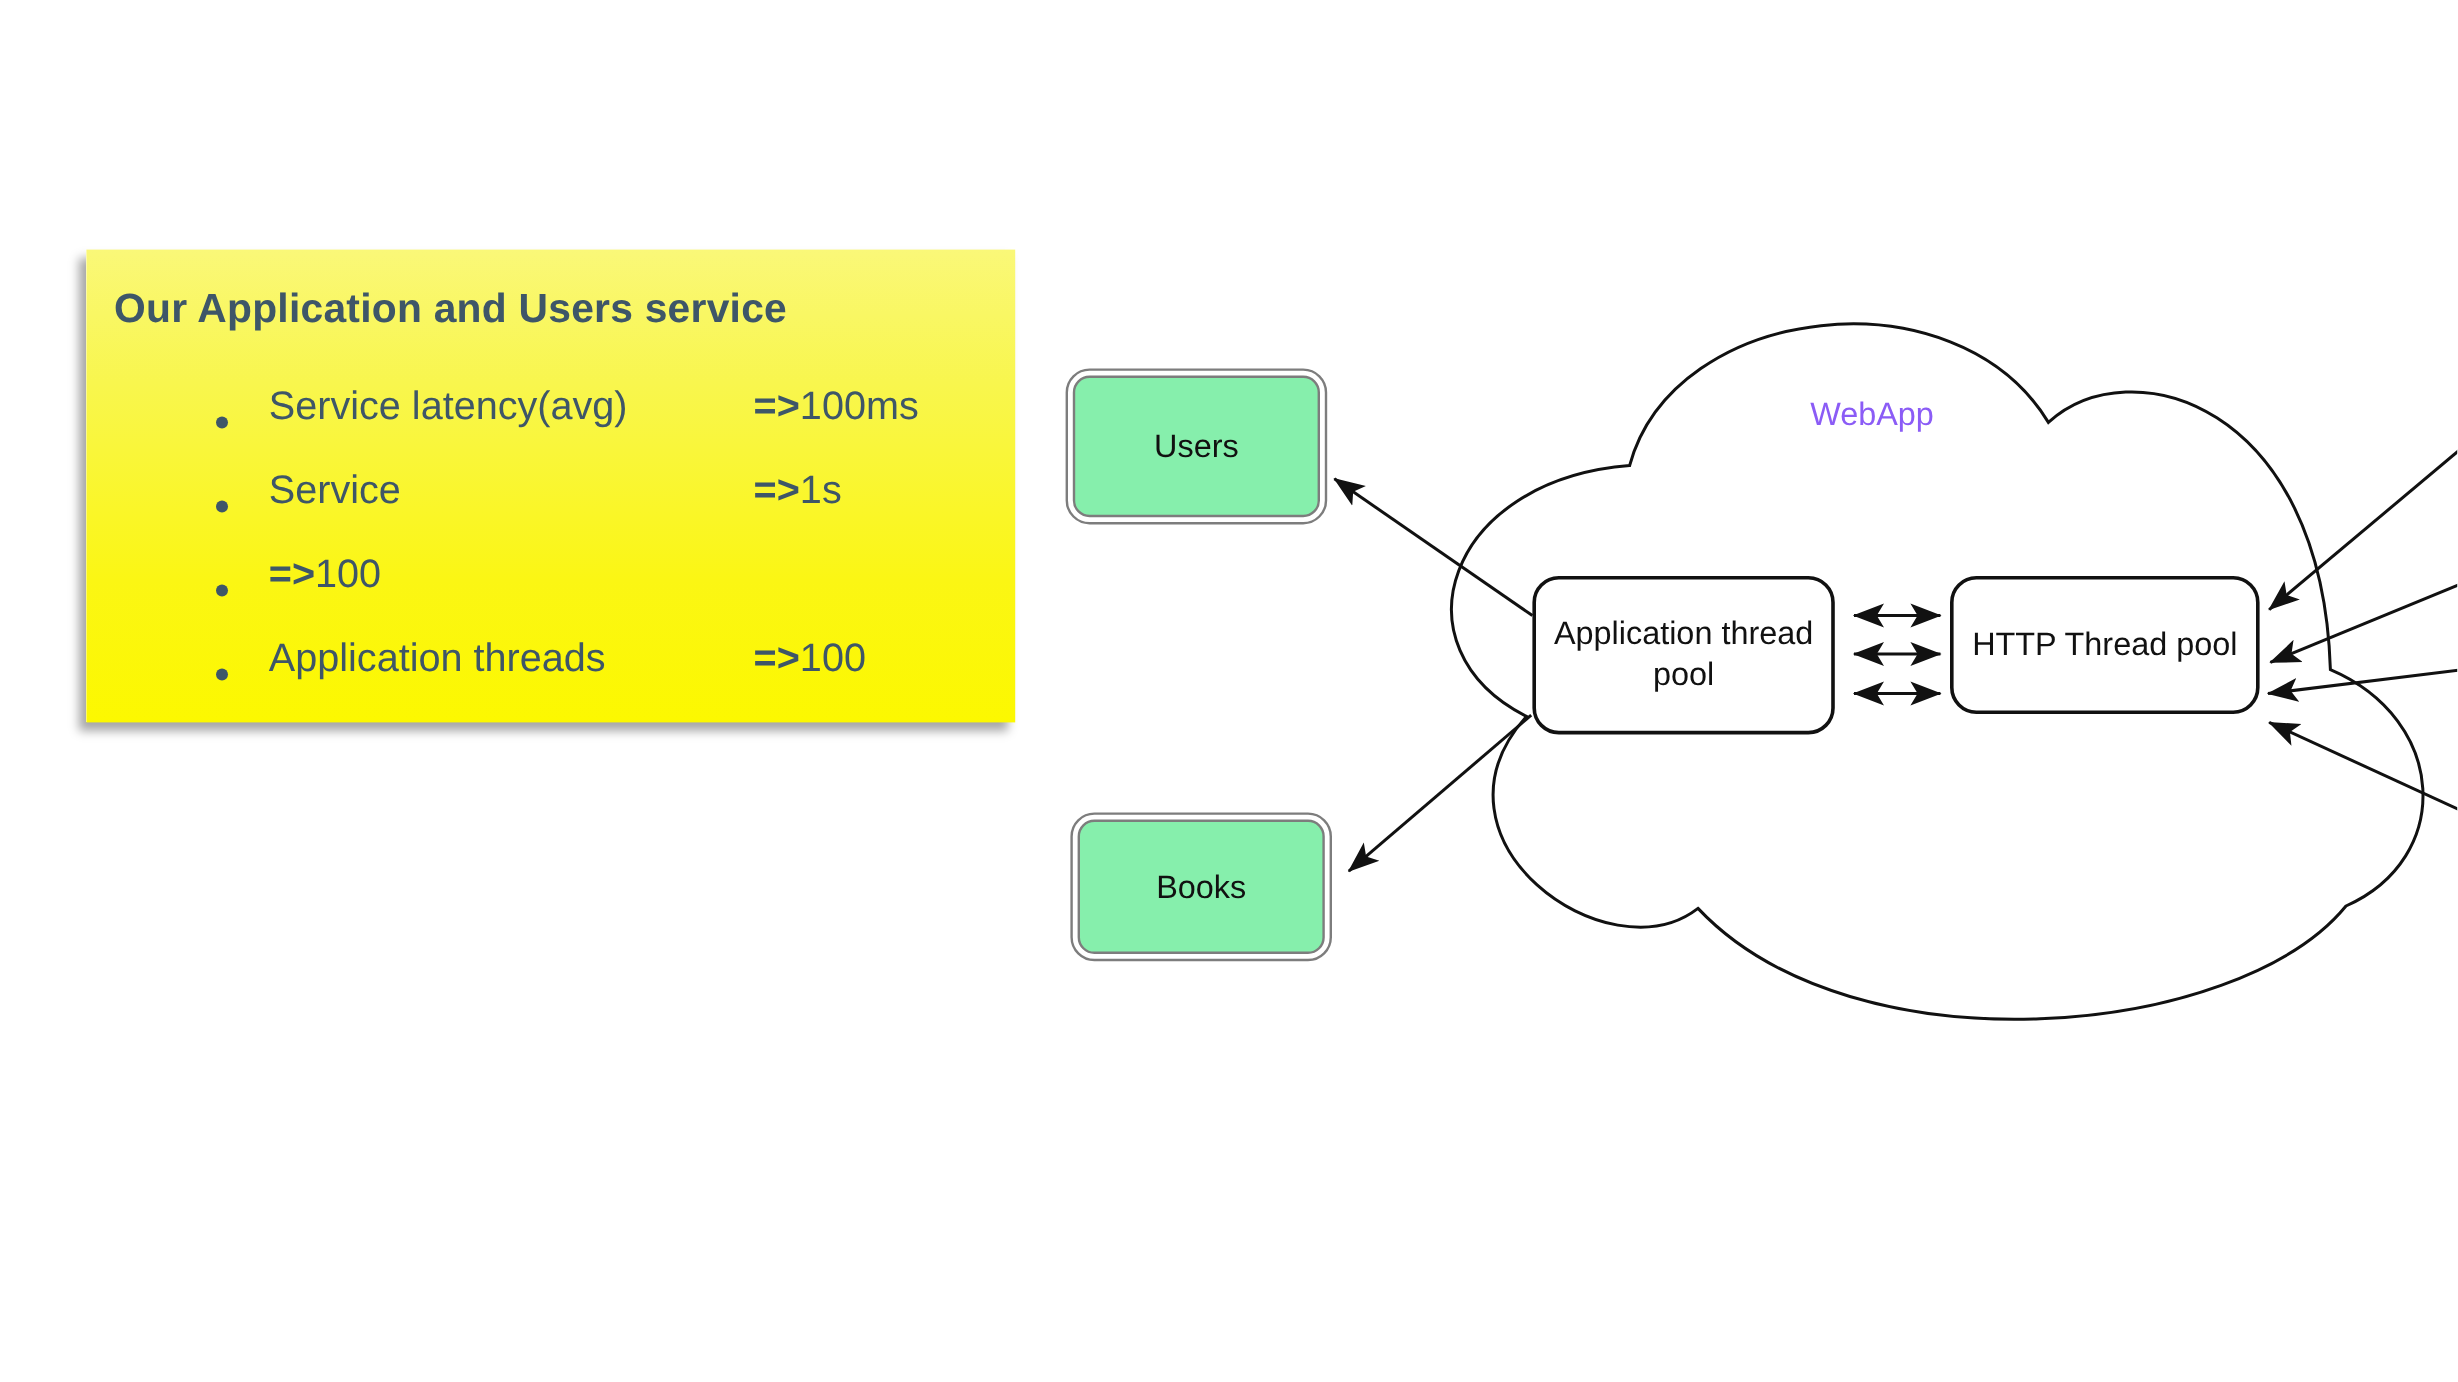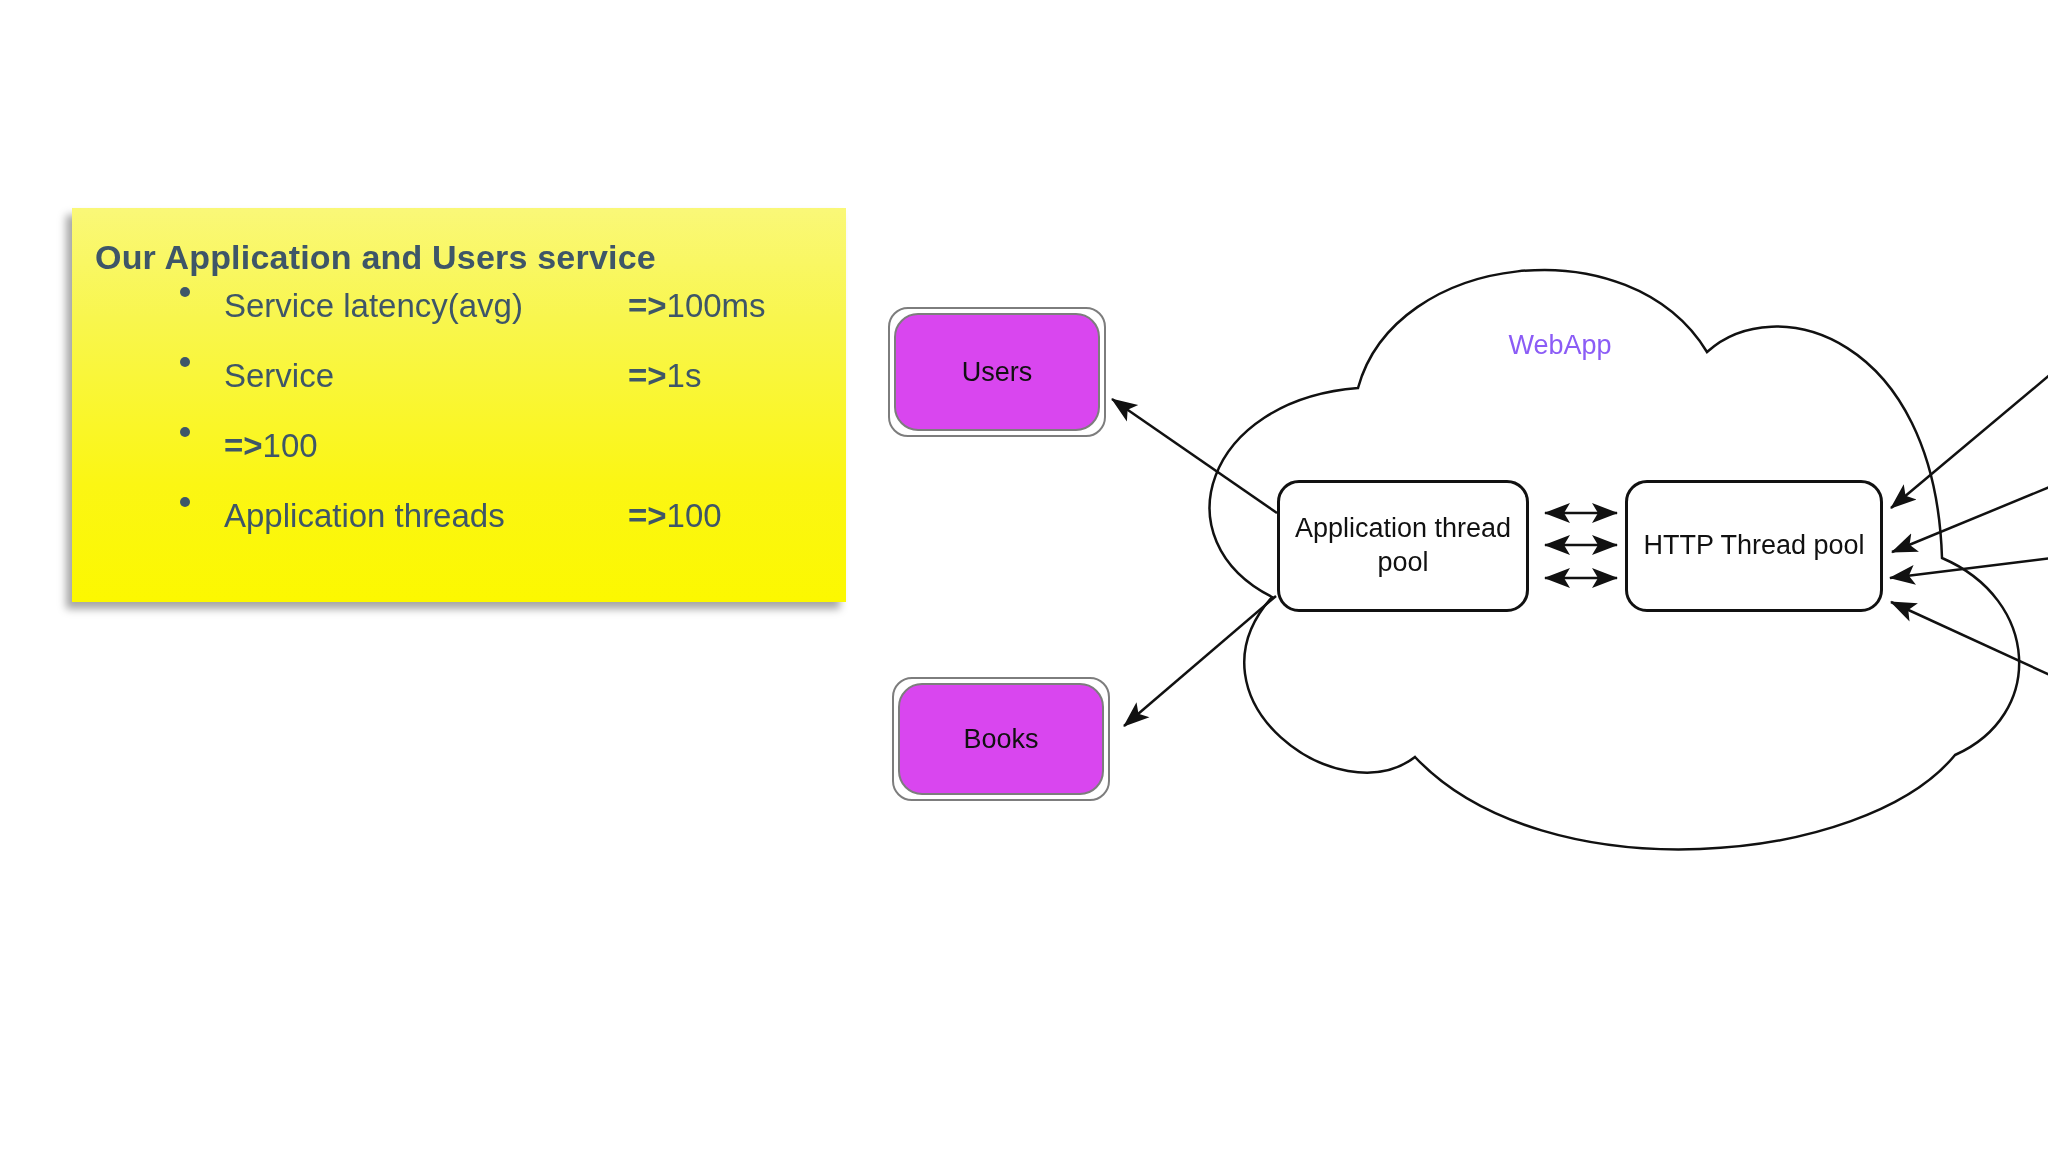--- a/index.html
+++ b/index.html
@@ -12,50 +12,50 @@
     position:absolute;left:72px;top:163px;width:774px;height:394px;
     background:linear-gradient(180deg,#faf878 0%,#f8f64e 28%,#fbf614 70%,#fcf800 100%);
     box-shadow:-6px 7px 8px rgba(0,0,0,0.35);
     box-sizing:border-box;padding:18px 0 0 0;margin-top:45px;
   }
   .note-title{
     margin:12px 0 10px 0;padding-left:23px;
     font-size:34px;font-weight:bold;color:#3e5668;letter-spacing:0.2px;
   }
   .note-row{
-    display:flex;align-items:flex-start;height:70px;color:#3e5668;font-size:33px;
+    display:flex;align-items:flex-end;height:70px;color:#3e5668;font-size:33px;
   }
   .bullet-dot{
     flex:0 0 auto;width:10px;height:10px;border-radius:50%;
     background:#3e5668;margin-left:108px;margin-right:34px;
   }
   .note-label{flex:0 0 404px;white-space:nowrap;}
   .note-value{white-space:nowrap;}
   .note-value .arrow-glyph{font-weight:bold;}
   
   .node-double{
     position:absolute;box-sizing:border-box;
     border:2px solid #7d7d7d;border-radius:20px;background:#ffffff;padding:4px;
   }
   .node-double .inner{
     width:100%;height:100%;box-sizing:border-box;
-    border:2px solid #7d7d7d;border-radius:24px;background:#d946ef;
+    border:2px solid #7d7d7d;border-radius:14px;background:#86efac;
     display:flex;align-items:center;justify-content:center;
     font-size:27px;color:#111111;
   }
   .node-plain{
     position:absolute;box-sizing:border-box;
     border:3px solid #111111;border-radius:22px;background:#ffffff;
     display:flex;align-items:center;justify-content:center;text-align:center;
     font-size:27px;color:#111111;line-height:1.25;padding:0 14px;
   }
   #users-box{left:888px;top:307px;width:218px;height:130px;}
   #books-box{left:892px;top:677px;width:218px;height:124px;}
   #app-pool-box{left:1277px;top:480px;width:252px;height:132px;}
-  #http-pool-box{left:1625px;top:480px;width:258px;height:132px;}
+  #http-pool-box{left:1625px;top:480px;width:258px;height:115px;}
   .cloud-label{
     position:absolute;left:1460px;top:330px;width:200px;text-align:center;
     font-size:27px;color:#8b5cf6;
   }
   .diagram-svg{position:absolute;left:0;top:0;}
 </style>
 </head>
 <body>
 
 <div class="slide">

